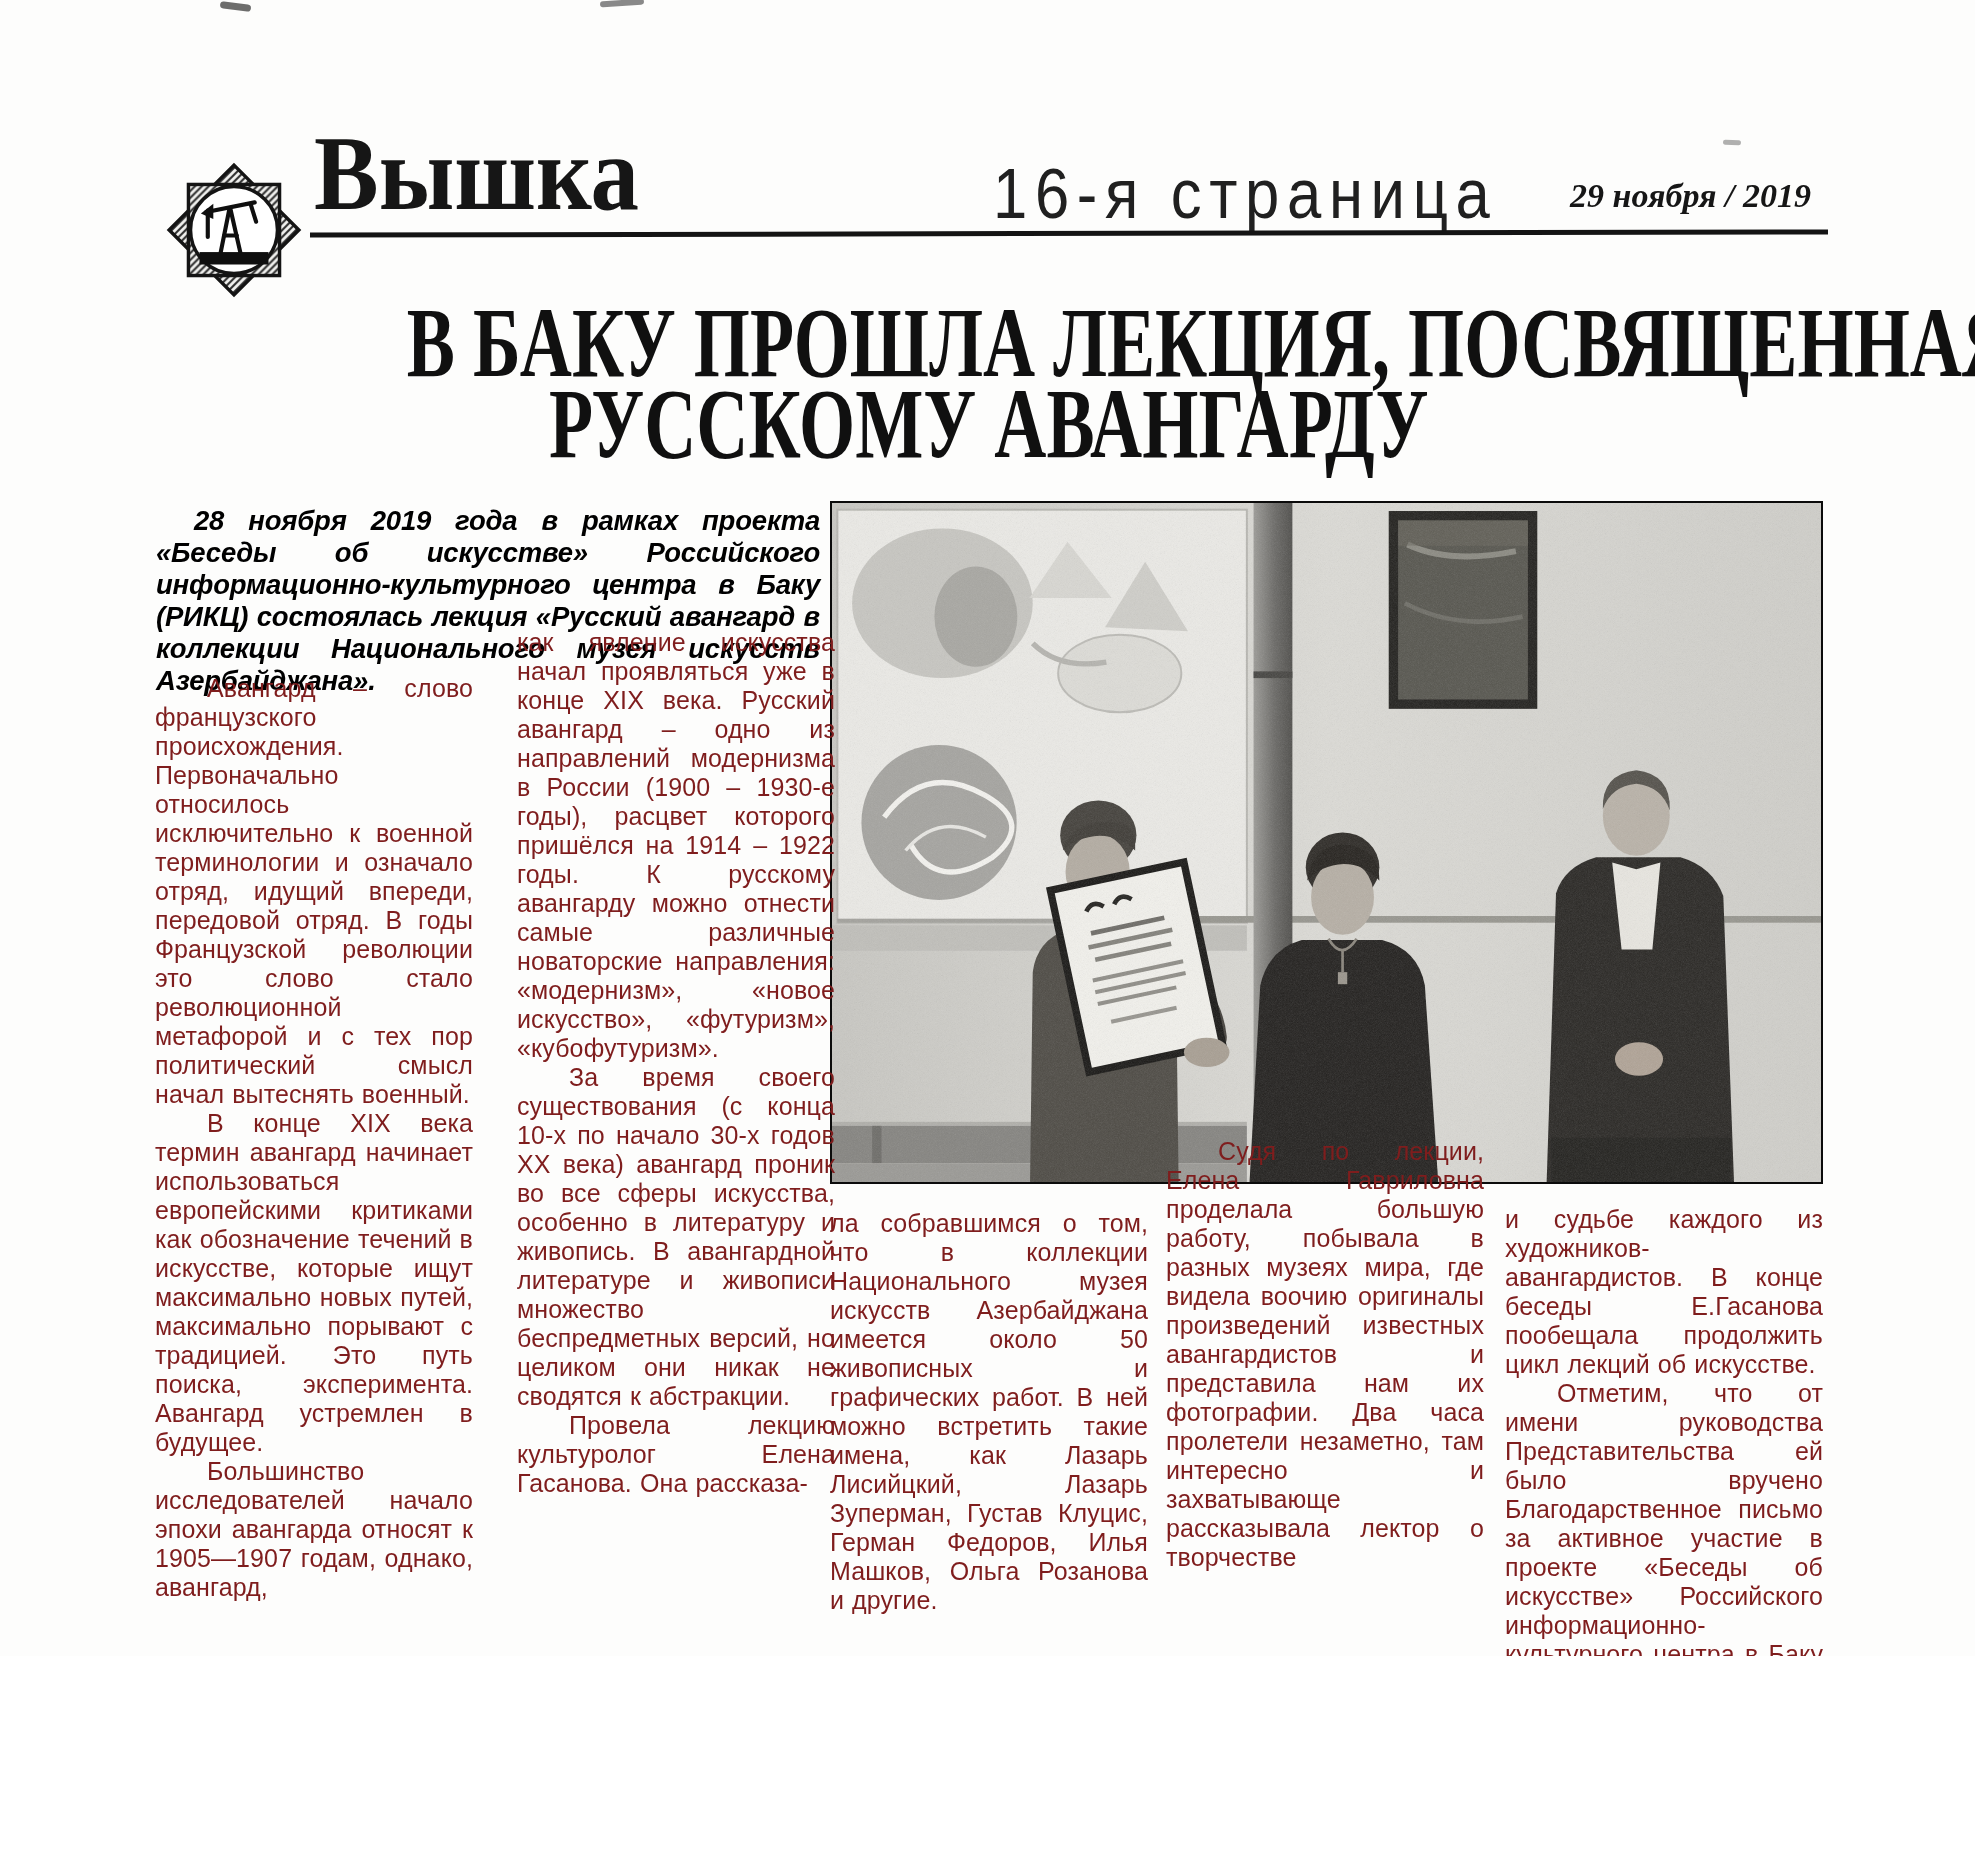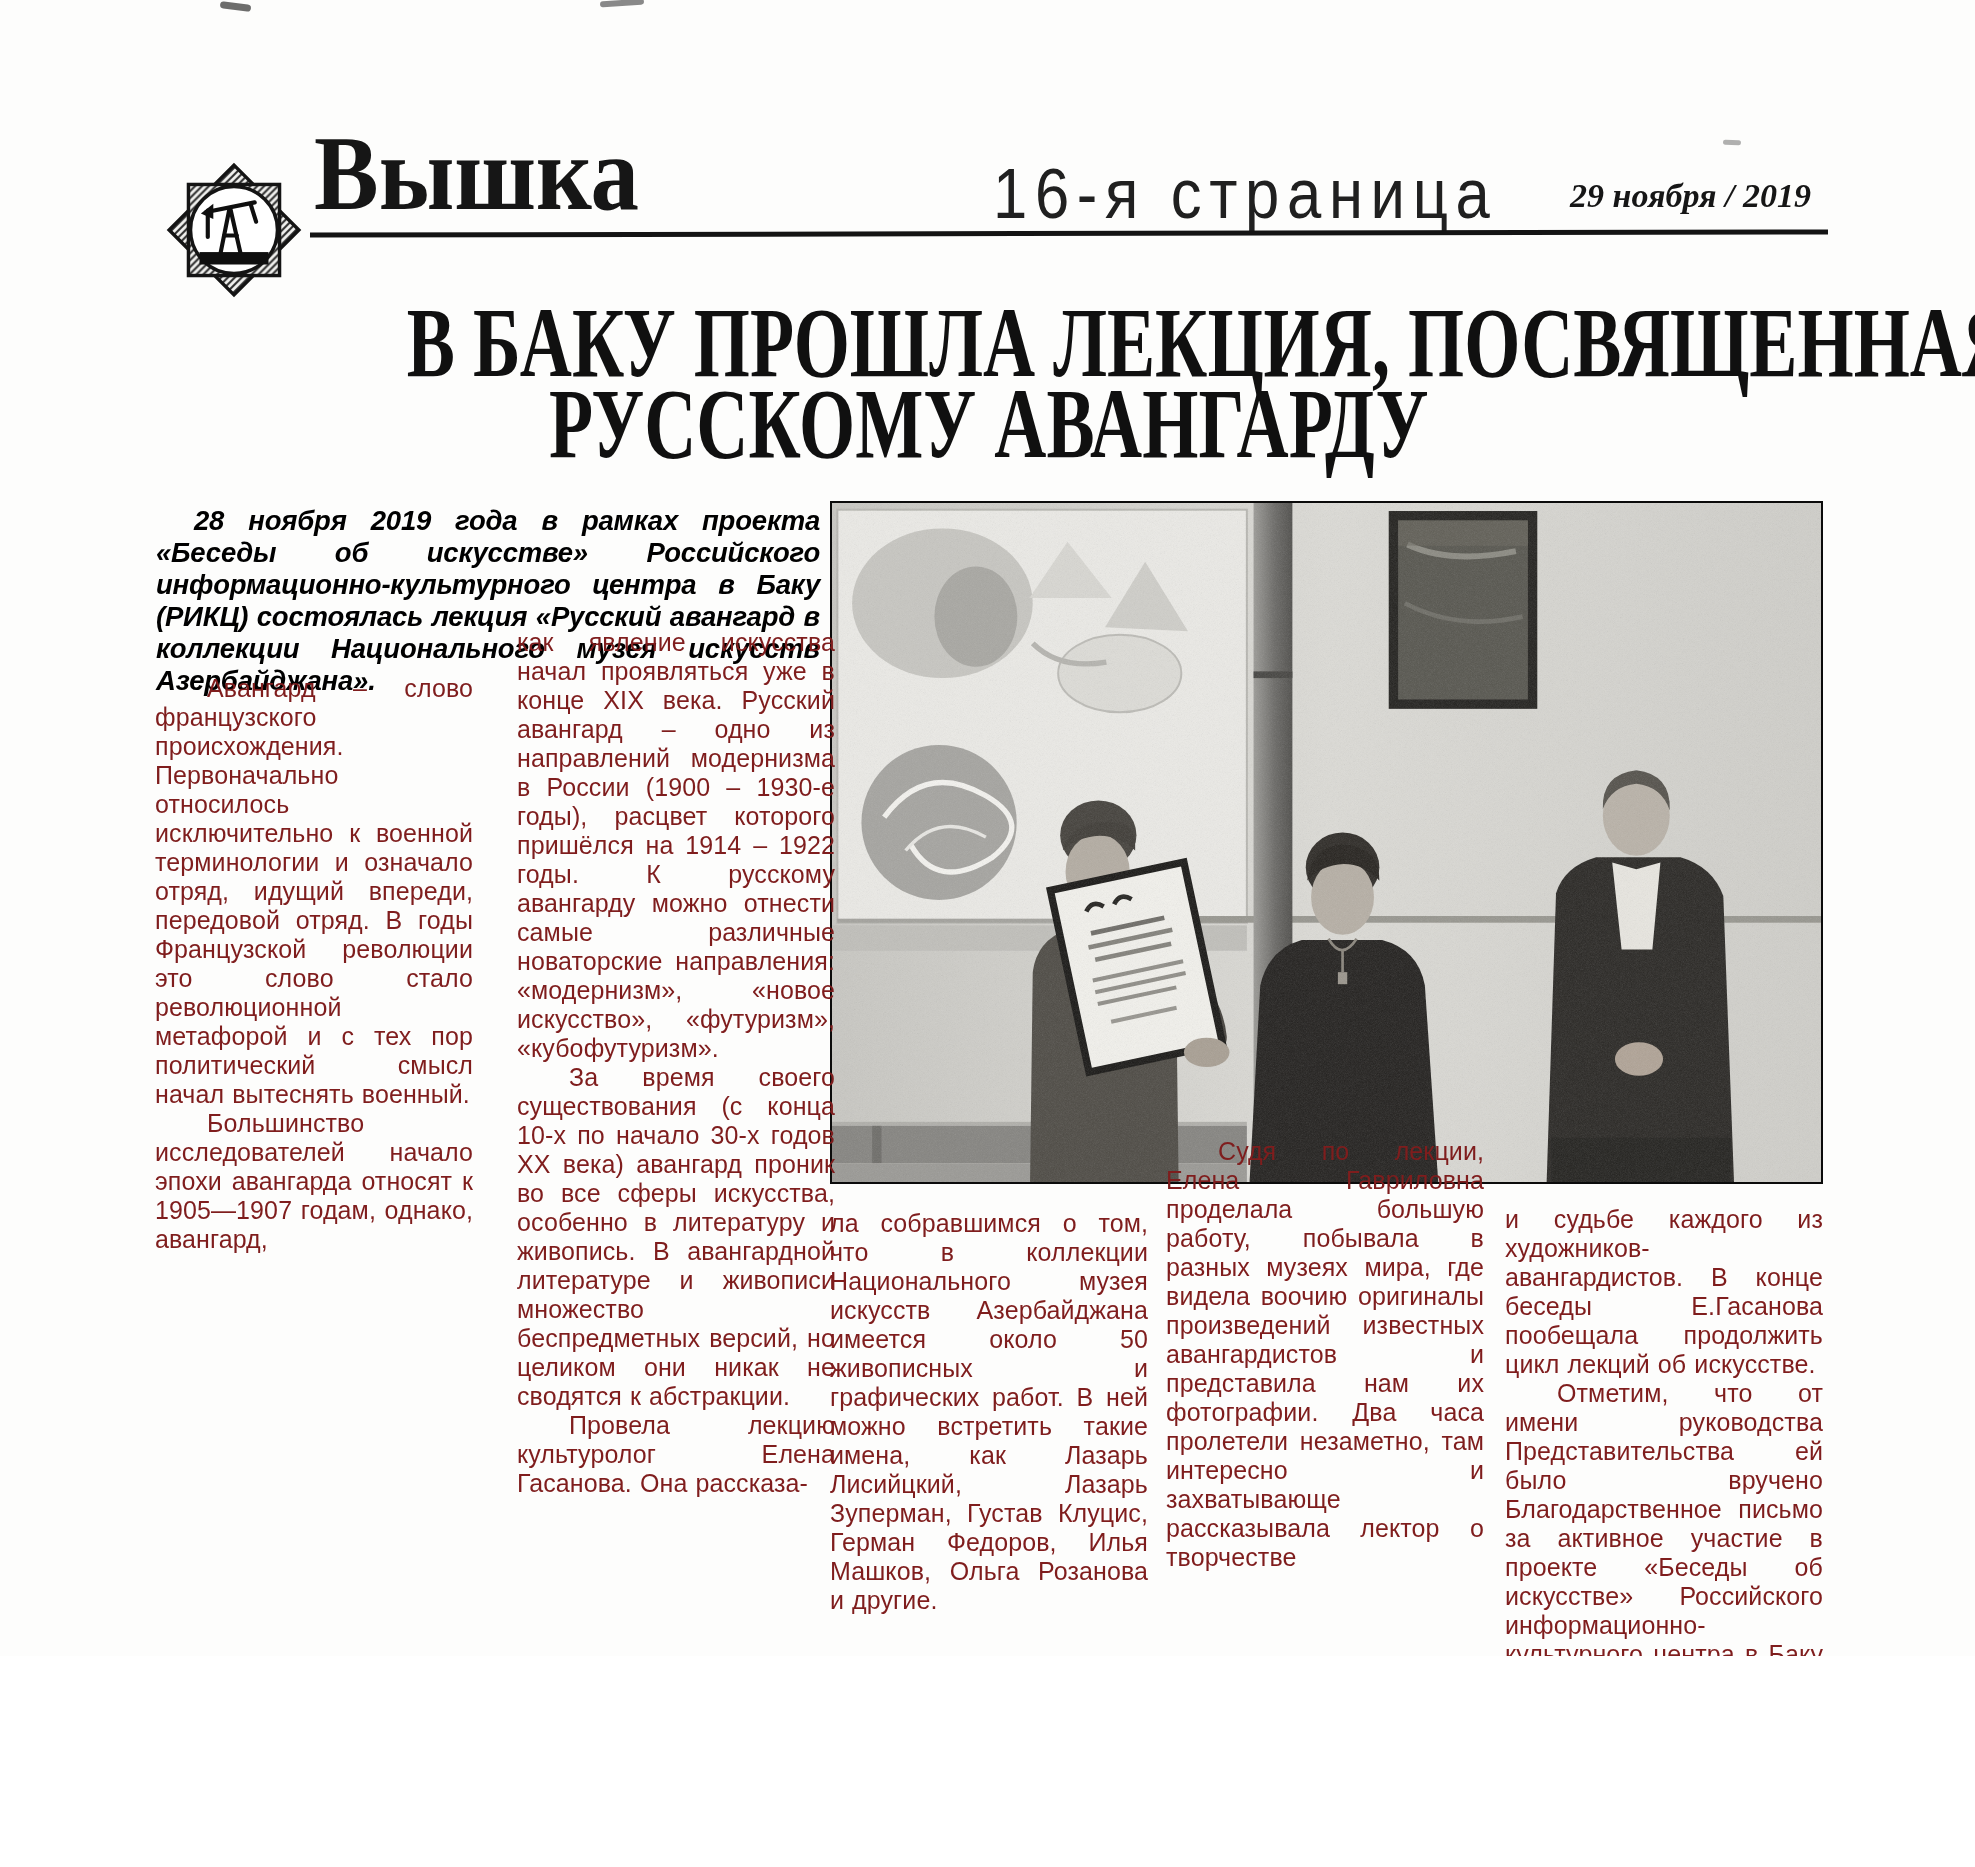--- a/index.html
+++ b/index.html
@@ -201,20 +201,21 @@
       <path d="M1152,458 Q1150,406 1202,400 Q1254,406 1252,460 Q1240,424 1202,420 Q1164,424 1152,458 Z" fill="#55524c"></path>
       <ellipse cx="1206" cy="832" rx="36" ry="25" fill="#b0a396"></ellipse>
       <rect x="1075" y="950" width="268" height="66" fill="#1e1d1b" opacity=".55"></rect>
     </g>
 
     <rect x="0" y="0" width="1478" height="1016" filter="url(#grain)" opacity=".5"></rect>
   </svg>
 
   <div class="col col1">
     <p>Авангард – слово французского происхождения. Первоначально относилось исключительно к военной терминологии и означало отряд, идущий впереди, передовой отряд. В годы Французской революции это слово стало революционной метафорой и с тех пор политический смысл начал вытеснять военный.</p>
+    <p>В конце XIX века термин авангард начинает использоваться европейскими критиками как обозначение течений в искусстве, которые ищут максимально новых путей, максимально порывают с традицией. Это путь поиска, эксперимента. Авангард устремлен в будущее.</p>
     <p>Большинство исследователей начало эпохи авангарда относят к 1905—1907 годам, однако, авангард,</p>
   </div>
 
   <div class="col col2">
     <p class="cont">как явление искусства начал проявляться уже в конце XIX века. Русский авангард – одно из направлений модернизма в России (1900 – 1930-е годы), расцвет которого пришёлся на 1914 – 1922 годы. К русскому авангарду можно отнести самые различные новаторские направления: «модернизм», «новое искусство», «футуризм», «кубофутуризм».</p>
     <p>За время своего существования (с конца 10-х по начало 30-х годов XX века) авангард проник во все сферы искусства, особенно в литературу и живопись. В авангардной литературе и живописи множество беспредметных версий, но целиком они никак не сводятся к абстракции.</p>
     <p>Провела лекцию культуролог Елена Гасанова. Она рассказа-</p>
   </div>
 
   <div class="col col3">

